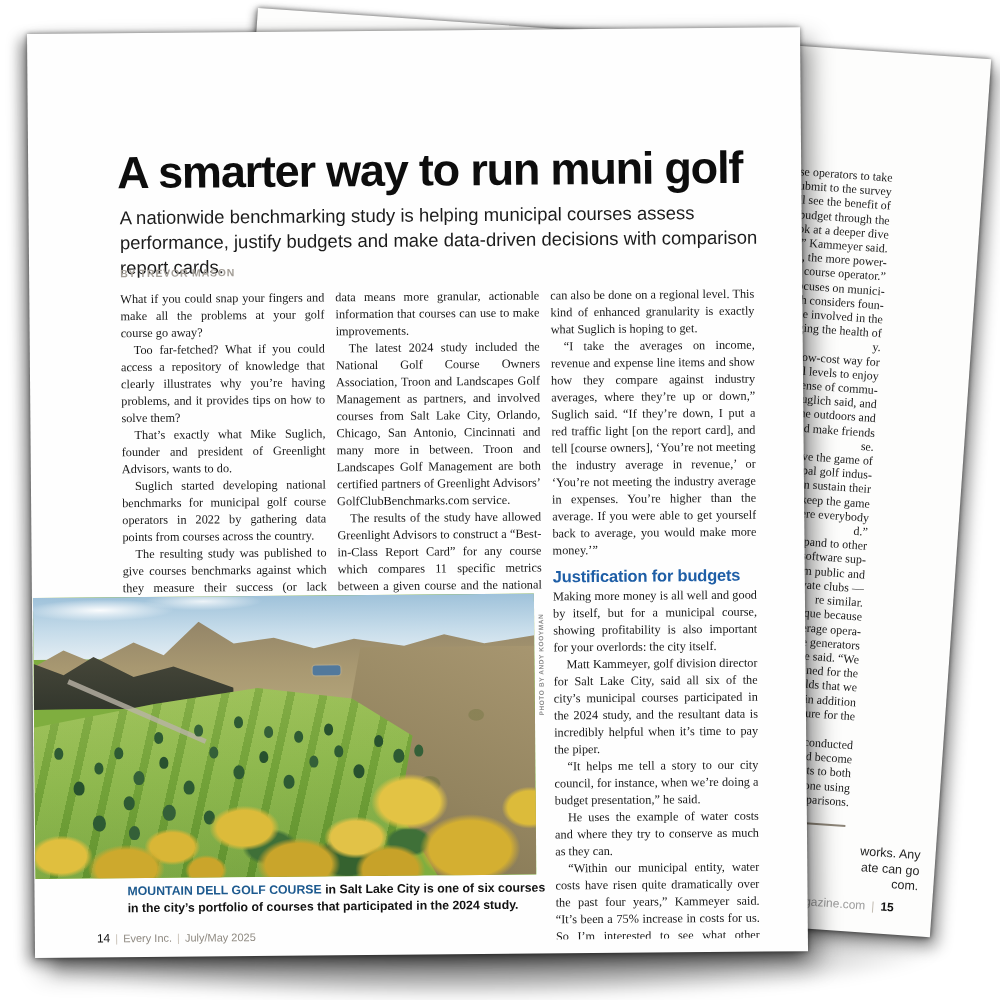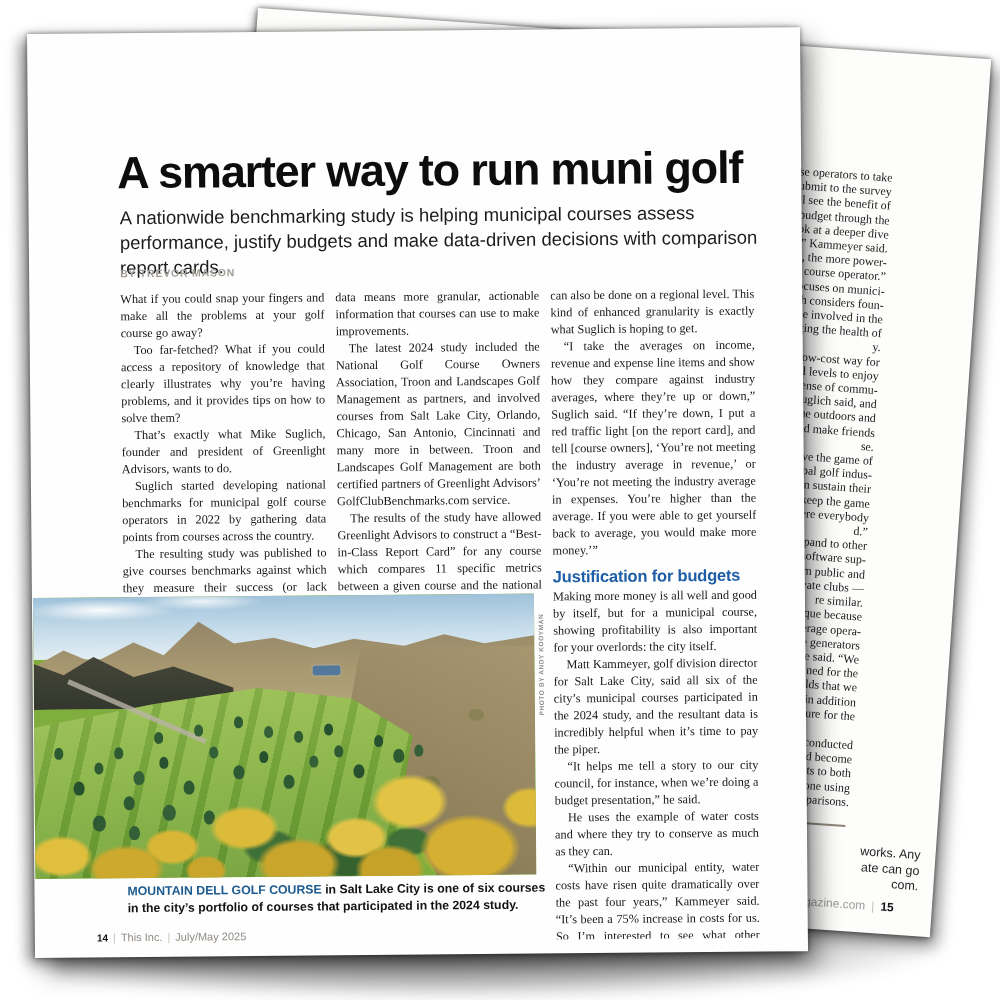--- a/index.html
+++ b/index.html
@@ -122,21 +122,21 @@
 
   .photo-credit{position:absolute;left:505px;top:566px;height:120px;
     writing-mode:vertical-rl;transform:rotate(180deg);
     font-size:6.5px;letter-spacing:.6px;color:#8a8a8a;font-weight:bold;white-space:nowrap;}
 
   .fp-caption{position:absolute;left:93px;top:850px;width:432px;
     font-size:12.3px;font-weight:bold;line-height:17px;color:#121212;text-align:left;}
   .cap-lead{color:#1d5a8f;}
 
   .fp-footer{position:absolute;left:62px;top:898px;font-size:11px;color:#8f8a82;white-space:nowrap;}
-  .fp-footer .pg{color:#111;font-weight:bold;font-size:10px;}
+  .fp-footer .pg{color:#111;font-weight:normal;font-size:12px;}
   .fp-footer .sep{color:#c9c2b8;margin:0 5px;}
 </style>
 </head>
 <body>
 
 <div class="stage">
 
   <div class="floor-shadow"></div>
 
   <div class="back-page">
@@ -252,17 +252,17 @@
       <div class="ph-yellow2"></div>
       <div class="ph-yellow3"></div>
     </div>
     <div class="photo-credit">PHOTO BY ANDY KOOYMAN</div>
 
     <p class="fp-caption" style="margin:0;">
       <span class="cap-lead">MOUNTAIN DELL GOLF COURSE</span><span> in Salt Lake City is one of six courses in the city’s portfolio of courses that participated in the 2024 study.</span>
     </p>
 
     <div class="fp-footer">
-      <span class="pg">14</span><span class="sep">|</span><span>This Inc.</span><span class="sep">|</span><span>July/May 2025</span>
+      <span class="pg">14</span><span class="sep">|</span><span>Every Inc.</span><span class="sep">|</span><span>July/May 2025</span>
     </div>
 
   </div>
 </div>
 
 </body></html>

